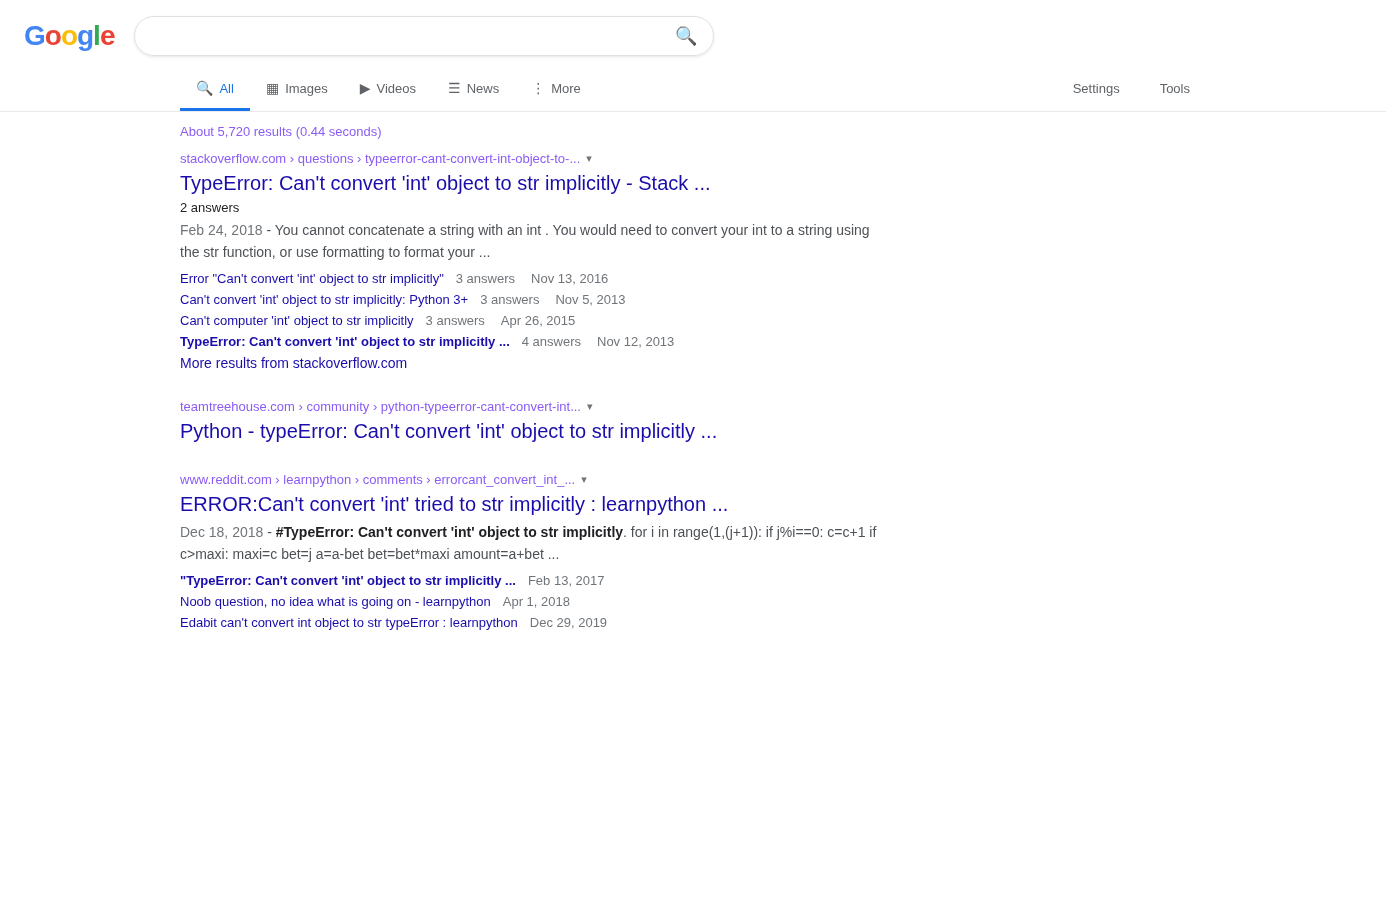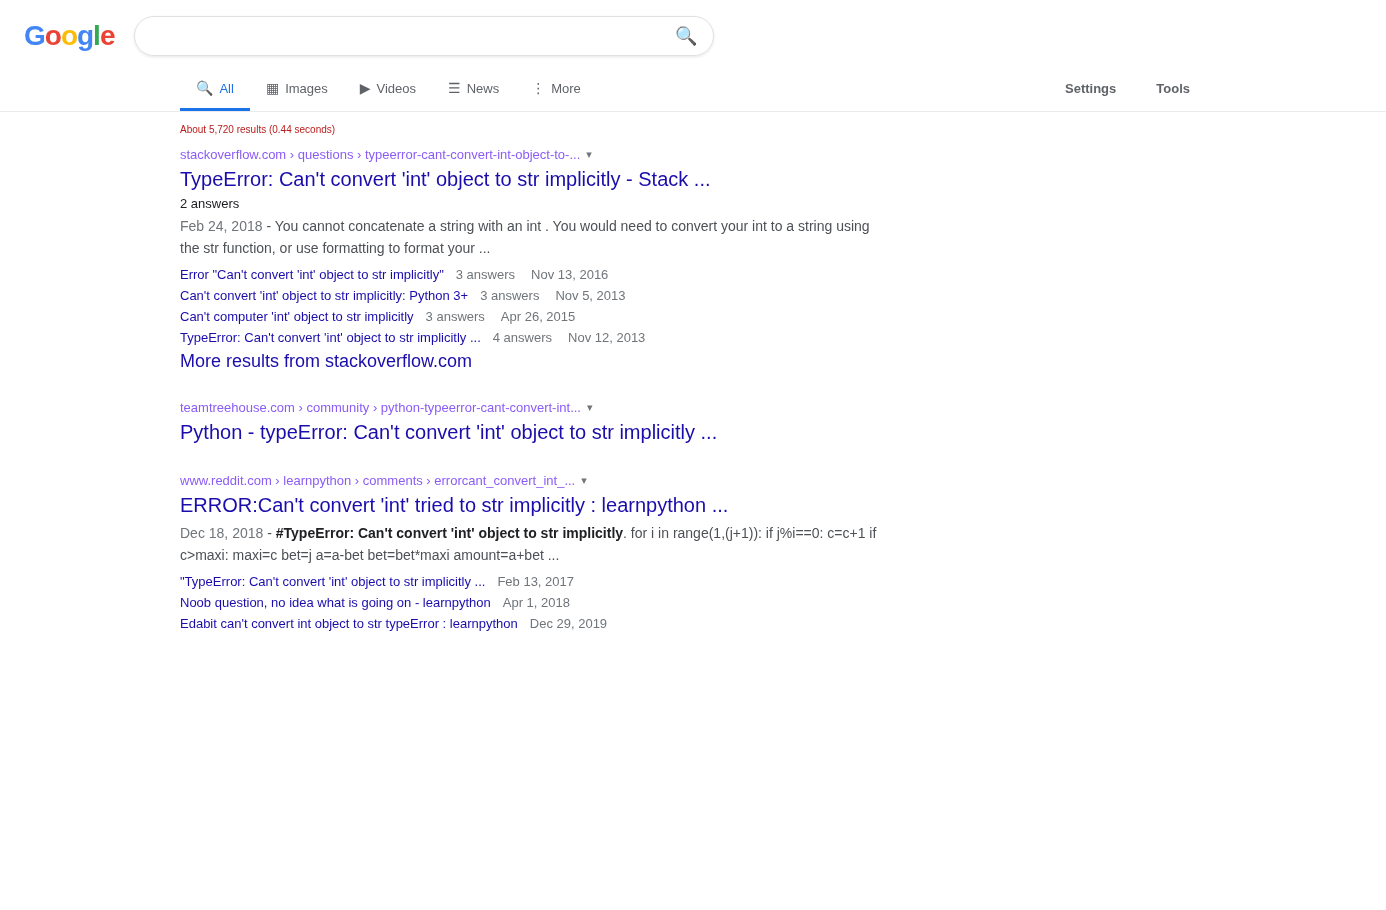--- a/index.html
+++ b/index.html
@@ -17,48 +17,48 @@
 
     .search-bar { display: flex; align-items: center; border: 1px solid #dfe1e5; border-radius: 24px; padding: 8px 16px; width: 580px; box-shadow: 0 1px 3px rgba(0,0,0,0.1); }
     .search-bar input { border: none; outline: none; font-size: 16px; flex: 1; color: #202124; }
     .search-icon { color: #4285F4; font-size: 18px; cursor: pointer; }
 
     
     .nav { display: flex; align-items: center; padding: 0 180px; border-bottom: 1px solid #e8eaed; margin-top: 4px; }
     .nav-item { display: flex; align-items: center; gap: 6px; padding: 12px 16px; cursor: pointer; color: #5f6368; font-size: 13px; border-bottom: 3px solid transparent; text-decoration: none; }
     .nav-item.active { color: #1a73e8; border-bottom: 3px solid #1a73e8; }
     .nav-item-icon { font-size: 14px; }
-    .nav-right { margin-left: auto; display: flex; gap: 8px; font-weight: bold; }
+    .nav-right { margin-left: auto; display: flex; gap: 8px; }
     .nav-right .nav-item { color: #5f6368; }
 
     
-    .results-info { padding: 12px 180px; color: #b91c1c; font-size: 10px; }
+    .results-info { padding: 12px 180px; color: #8b5cf6; font-size: 13px; }
 
     
     .results { padding: 0 180px; }
     .result-item { margin-bottom: 28px; max-width: 700px; }
 
     .result-url { display: flex; align-items: center; gap: 6px; color: #202124; font-size: 13px; margin-bottom: 4px; }
     .result-url-text { color: #8b5cf6; }
     .result-url-arrow { color: #70757a; font-size: 11px; cursor: pointer; }
 
     .result-title { font-size: 20px; color: #1a0dab; cursor: pointer; margin-bottom: 4px; line-height: 1.3; }
 
     .result-answers { color: #202124; font-size: 13px; margin-bottom: 4px; }
     .result-date { color: #70757a; }
     .result-snippet { font-size: 14px; color: #4d5156; line-height: 1.58; }
     .result-snippet strong { font-weight: bold; color: #202124; }
 
     
     .sub-results { margin-top: 8px; }
     .sub-result { display: flex; align-items: baseline; gap: 12px; margin-bottom: 6px; font-size: 13px; }
     .sub-result-link { color: #1a0dab; cursor: pointer; flex: 0 0 auto; max-width: 380px; }
-    .sub-result-link.bold-link { font-weight: normal; text-align: right; }
+    .sub-result-link.bold-link { font-weight: bold; text-align: right; }
     .sub-result-meta { color: #70757a; display: flex; gap: 16px; }
-    .more-results { color: #1a0dab; font-size: 18px; cursor: pointer; margin-top: 4px; }
+    .more-results { color: #1a0dab; font-size: 14px; cursor: pointer; margin-top: 4px; }
   </style>
 </head>
 <body>
 
 <div class="header">
   <div class="logo">
     <span class="logo-g">G</span>
       <span class="logo-o1">o</span>
       <span class="logo-o2">o</span>
       <span class="logo-g2">g</span>

